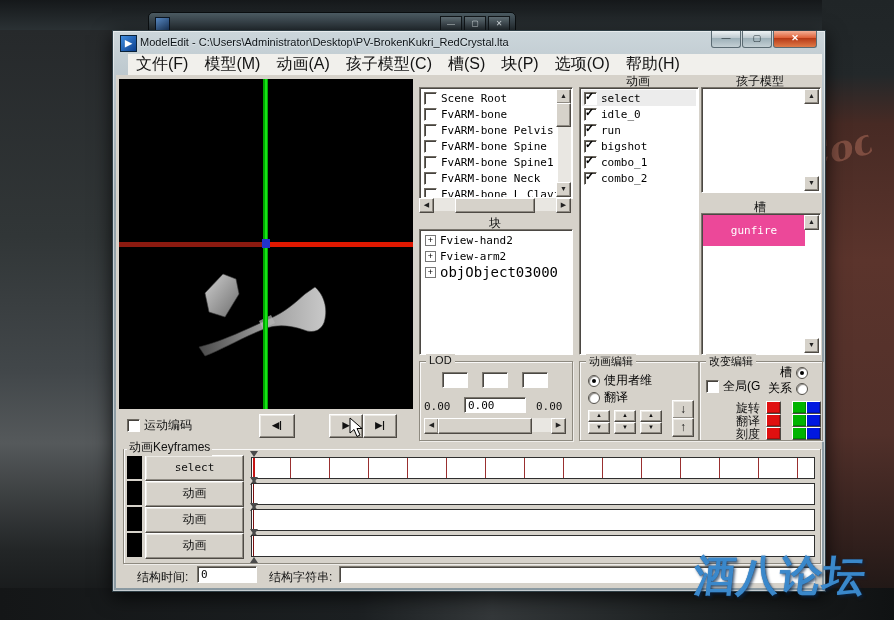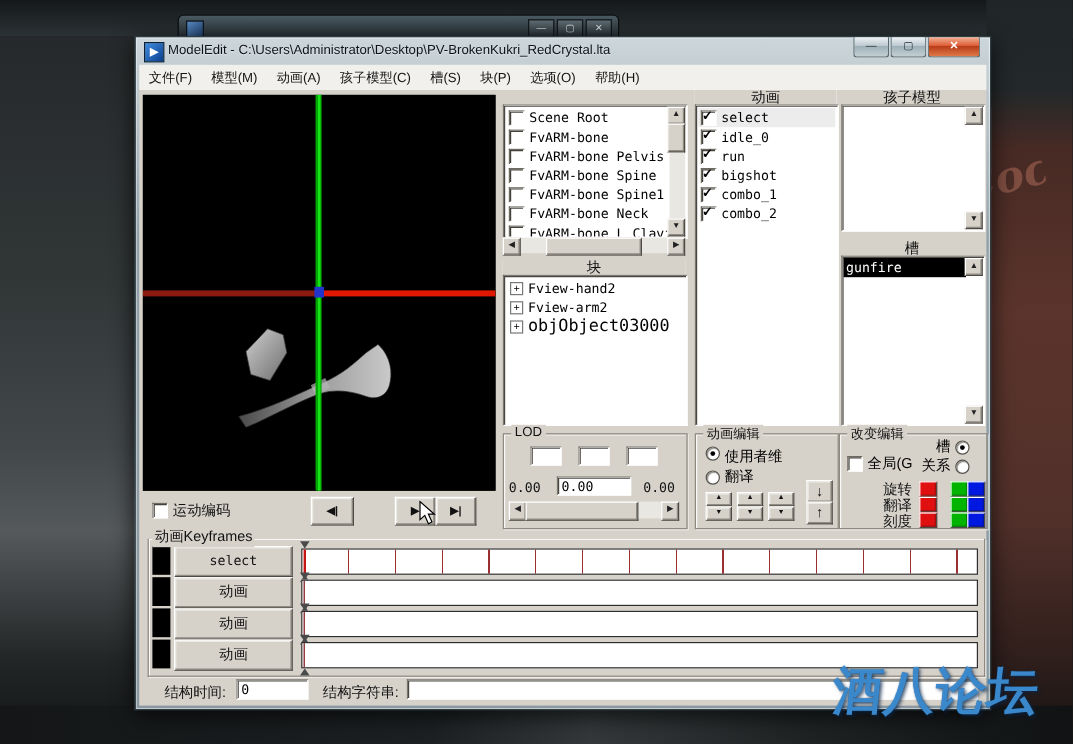--- a/index.html
+++ b/index.html
@@ -37,22 +37,22 @@
               background:linear-gradient(135deg,#3f8de0,#0b3f8e);border:1px solid #0a2238;color:#fff;
               font-size:9px;line-height:14px;text-align:center;font-weight:bold;}
   .title-text{position:absolute;left:27px;top:5px;font-size:11px;color:#0c1216;white-space:nowrap;
               text-shadow:0 1px 1px rgba(255,255,255,.55);}
   .caption-btns{position:absolute;right:8px;top:0;display:flex;}
   .cap{width:28px;height:16px;margin-left:1px;border:1px solid #5b6b73;border-top:none;border-radius:0 0 3px 3px;
        background:linear-gradient(#eef3f5,#bcc8ce 45%,#9db0b8 46%,#c4cfd4);
        color:#1d2a30;font-size:9px;line-height:15px;text-align:center;}
   .cap.close{width:42px;background:linear-gradient(#f3b097,#dd5c33 45%,#b63a17 46%,#e07a48);color:#fff;font-weight:bold;}
 
-  .menubar{position:absolute;left:3px;right:3px;top:23px;height:21px;background:#f1f0ec;
-           border-bottom:1px solid #b2aea4;display:flex;align-items:center;font-size:11px;color:#141414;}
+  .menubar{position:absolute;left:15px;right:3px;top:23px;height:21px;background:#f1f0ec;
+           border-bottom:1px solid #b2aea4;display:flex;align-items:center;font-size:16px;color:#141414;}
   .menu-item{padding:2px 8px 3px 8px;}
   .client{position:absolute;left:3px;right:3px;top:44px;bottom:3px;background:#d6d2ca;}
 
   
   .sunken{background:#fff;border:1px solid;border-color:#7a766e #ffffff #ffffff #7a766e;
           box-shadow:inset 1px 1px 0 #4b4843;}
   .btn3d{background:#d6d2ca;border:1px solid;border-color:#ffffff #4e4a44 #4e4a44 #ffffff;
          box-shadow:inset -1px -1px 0 #8f8b83, inset 1px 1px 0 #eceae5;
          text-align:center;color:#111;}
   .group{position:absolute;border:1px solid #8e8a80;box-shadow:inset 1px 1px 0 rgba(255,255,255,.85), 1px 1px 0 rgba(255,255,255,.6);}
@@ -300,21 +300,21 @@
           </div>
         <div class="lrow">
             <span class="cb on"></span>
             <span class="ltxt">combo_2</span>
           </div>
       </div>
     </div>
 
     <div class="group" style="left:466px;top:330px;width:118px;height:78px;">
       <div class="group-label">动画编辑</div>
-      <div style="position:absolute;left:8px;top:10px;display:flex;font-size:12px;">
+      <div style="position:absolute;left:8px;top:10px;display:flex;align-items:center;font-size:12px;">
         <span class="radio on"></span>
         <span>使用者维</span>
       </div>
       <div style="position:absolute;left:8px;top:27px;display:flex;align-items:center;font-size:12px;">
         <span class="radio"></span>
         <span>翻译</span>
       </div>
       <div style="position:absolute;left:8px;top:48px;width:22px;">
         <div class="btn3d" style="height:10px;font-size:6px;line-height:9px;">▲</div>
         <div class="btn3d" style="height:10px;font-size:6px;line-height:9px;">▼</div>
@@ -334,21 +334,21 @@
     <div class="col-head" style="left:588px;top:42px;width:118px;">孩子模型</div>
     <div class="sunken" style="position:absolute;left:588px;top:56px;width:118px;height:104px;">
       <div class="sb-v" style="background:transparent;">
         <div class="sb-btn" style="top:0;right:0;">▲</div>
         <div class="sb-btn" style="bottom:0;right:0;">▼</div>
       </div>
     </div>
 
     <div class="col-head" style="left:588px;top:168px;width:118px;">槽</div>
     <div class="sunken" style="position:absolute;left:588px;top:182px;width:118px;height:140px;">
-      <div class="lrow" style="background:#000000;height:16px;margin:1px 15px 0 1px;">
+      <div class="lrow" style="background:#ec4899;height:31px;margin:1px 15px 0 1px;justify-content:center;">
         <span class="ltxt" style="color:#fff;">gunfire</span>
       </div>
       <div class="sb-v" style="background:transparent;">
         <div class="sb-btn" style="top:0;right:0;">▲</div>
         <div class="sb-btn" style="bottom:0;right:0;">▼</div>
       </div>
     </div>
 
     <div class="group" style="left:586px;top:330px;width:122px;height:78px;">
       <div class="group-label">改变编辑</div>

